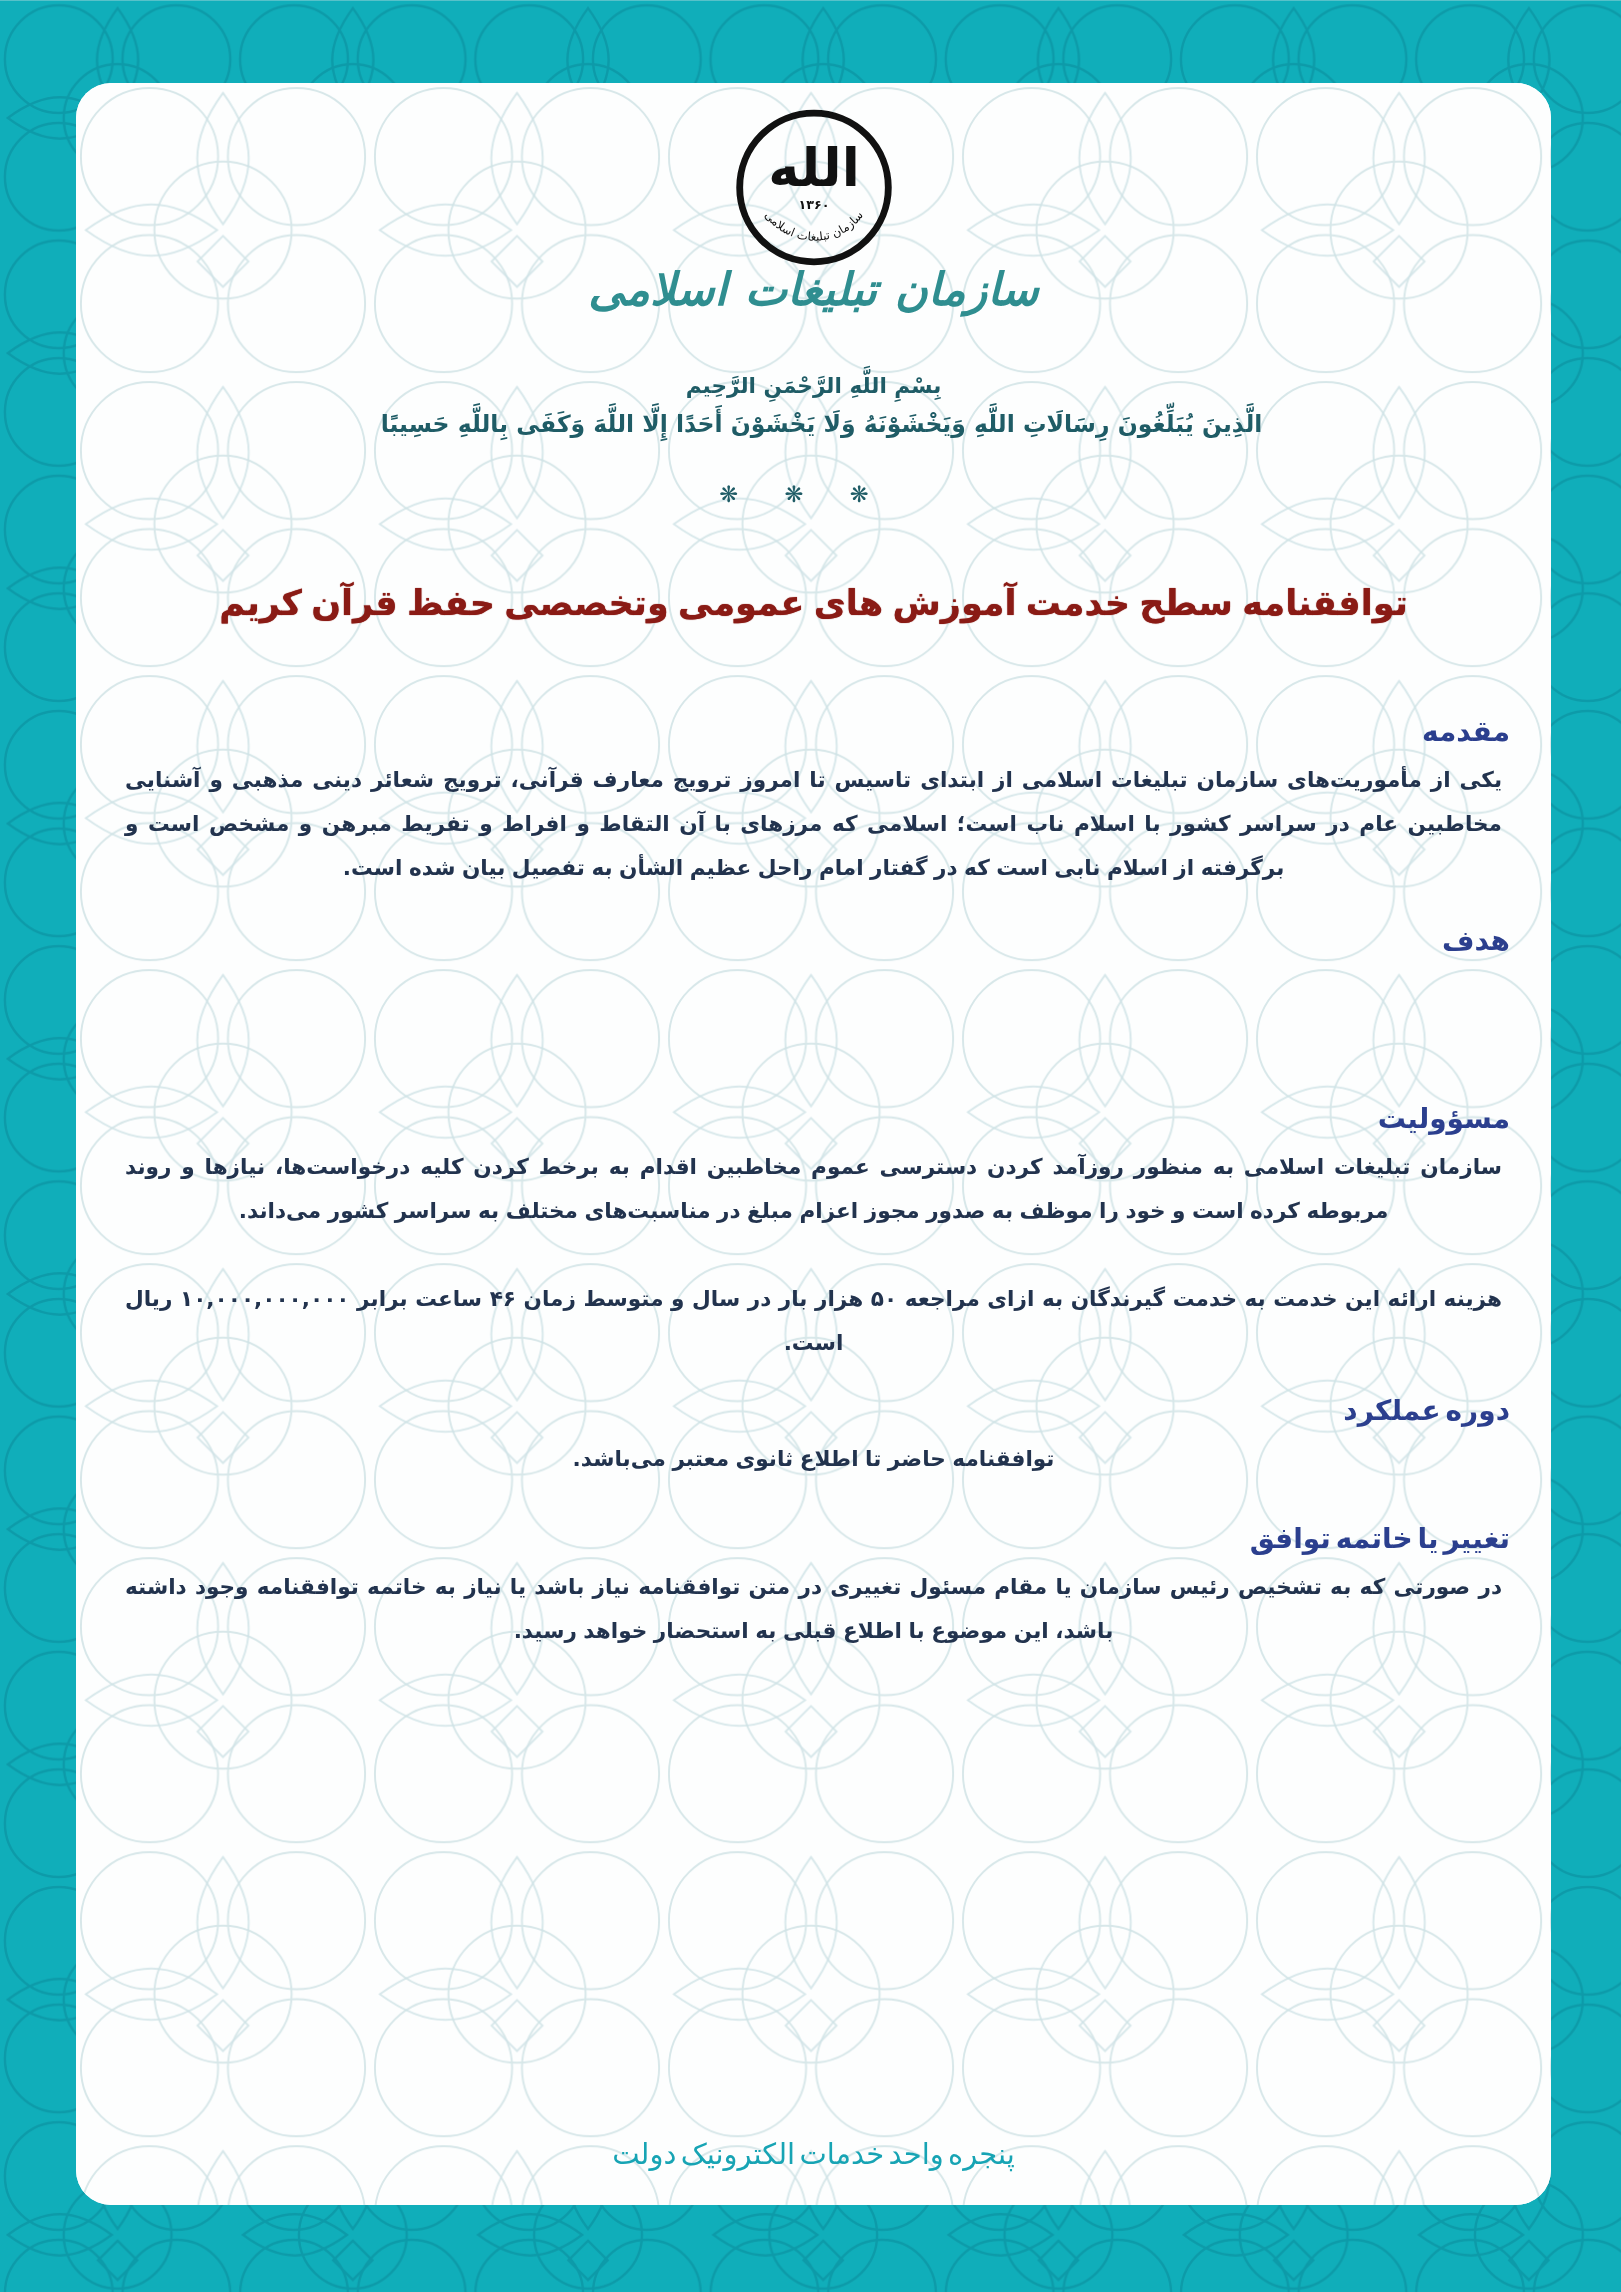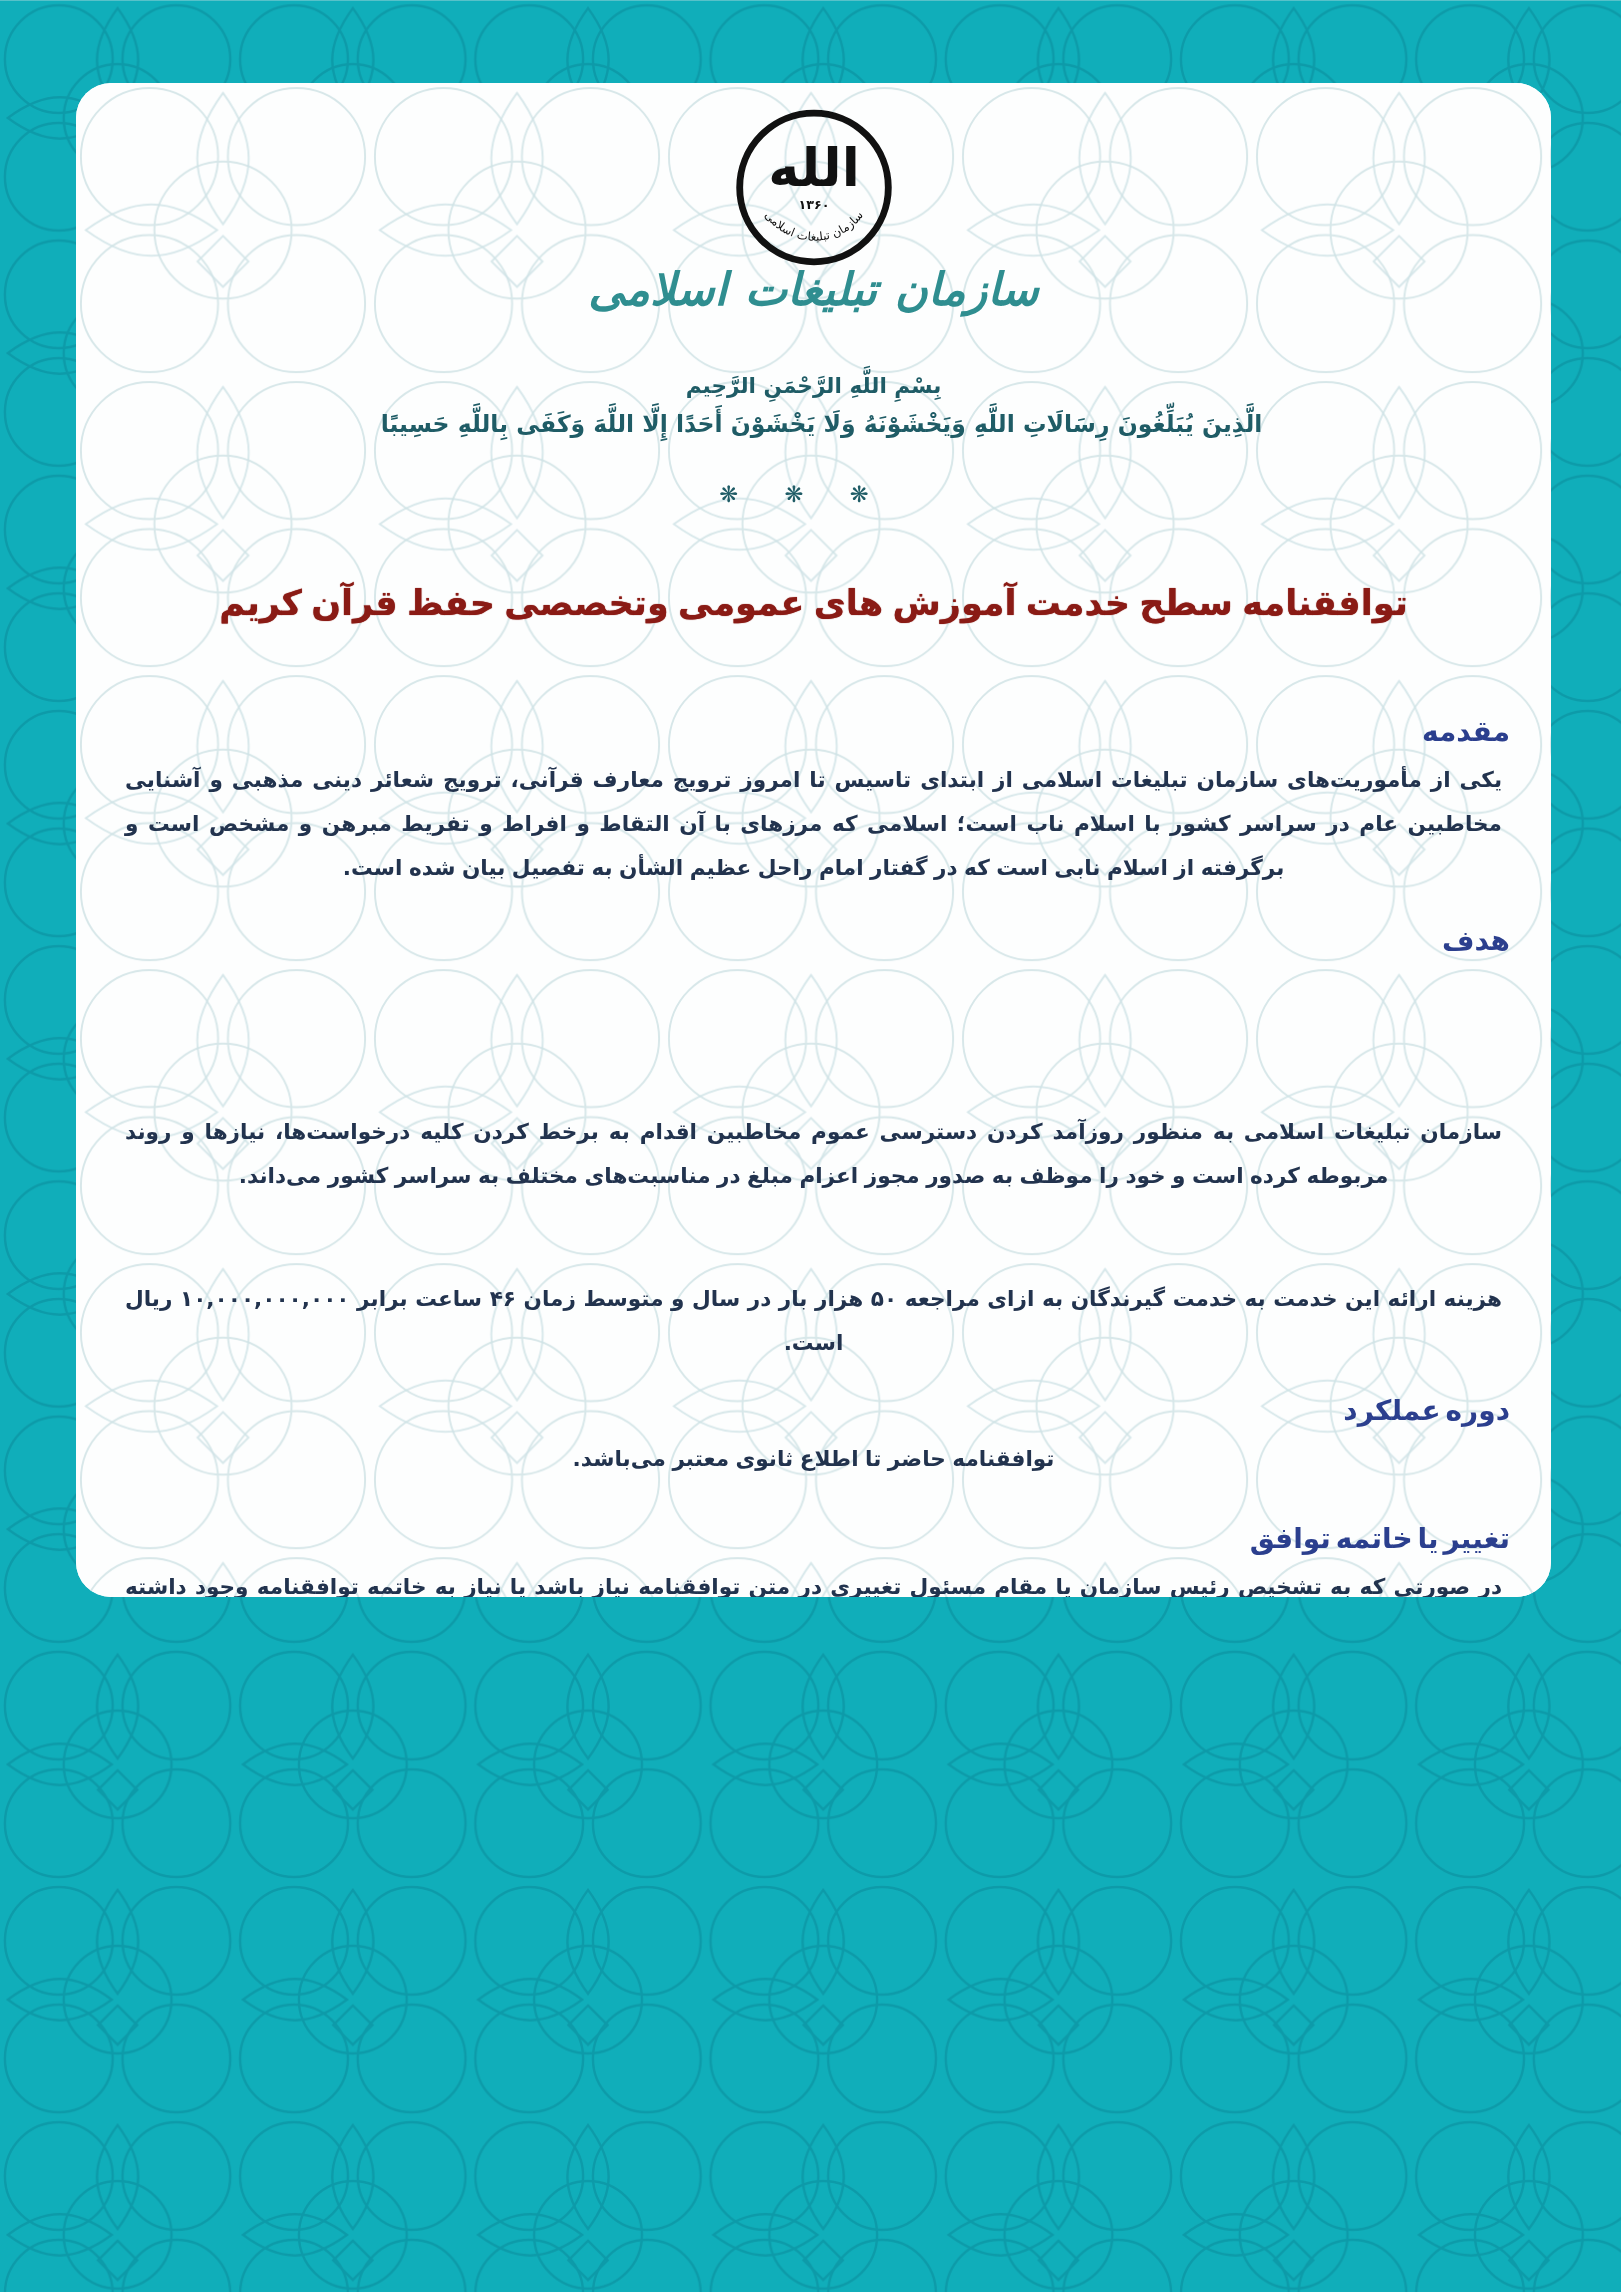--- a/index.html
+++ b/index.html
@@ -2,21 +2,21 @@
 <html lang="fa" dir="rtl"><head>
 <meta charset="utf-8">
 <style>
   html,body{margin:0;padding:0;background:#e8e8e8;}
   .page{
     position:relative;width:1621px;height:2293px;overflow:hidden;
     font-family:"DejaVu Sans",sans-serif;direction:rtl;
   }
   .frame-svg{position:absolute;inset:0;display:block;}
   .card{
-    position:absolute;left:76px;top:83px;width:1475px;height:1514px;
+    position:absolute;left:76px;top:83px;width:1475px;height:2122px;
     background:#fdfefe;border-radius:35px;overflow:hidden;
   }
   .cardbg-svg{position:absolute;inset:0;display:block;}
   .content{position:absolute;inset:0;}
 
   .logo{position:absolute;top:19.6px;left:0;right:0;text-align:center;}
   .calli{
     position:absolute;top:180px;left:0;right:0;text-align:center;
     font-size:45px;font-weight:bold;font-style:italic;
     color:#2f8e90;letter-spacing:-2px;word-spacing:2px;
@@ -134,20 +134,21 @@
       <section class="sec s1">
         <h2>مقدمه</h2>
         <p>یکی از مأموریت‌های سازمان تبلیغات اسلامی از ابتدای تاسیس تا امروز ترویج معارف قرآنی، ترویج شعائر دینی مذهبی و آشنایی مخاطبین عام در سراسر کشور با اسلام ناب است؛ اسلامی که مرزهای با آن التقاط و افراط و تفریط مبرهن و مشخص است و برگرفته از اسلام نابی است که در گفتار امام راحل عظیم الشأن به تفصیل بیان شده است.</p>
       </section>
 
       <section class="sec s2">
         <h2>هدف</h2>
       </section>
 
       <section class="sec s3">
+        <h2>مسؤولیت</h2>
         <p>سازمان تبلیغات اسلامی به منظور روزآمد کردن دسترسی عموم مخاطبین اقدام به برخط کردن کلیه درخواست‌ها، نیازها و روند مربوطه کرده است و خود را موظف به صدور مجوز اعزام مبلغ در مناسبت‌های مختلف به سراسر کشور می‌داند.</p>
       </section>
 
       <section class="sec s4">
         <p>هزینه ارائه این خدمت به خدمت گیرندگان به ازای مراجعه ۵۰ هزار بار در سال و متوسط زمان ۴۶ ساعت برابر ۱۰,۰۰۰,۰۰۰,۰۰۰ ریال است.</p>
       </section>
 
       <section class="sec s5">
         <h2>دوره عملکرد</h2>
         <p>توافقنامه حاضر تا اطلاع ثانوی معتبر می‌باشد.</p>

